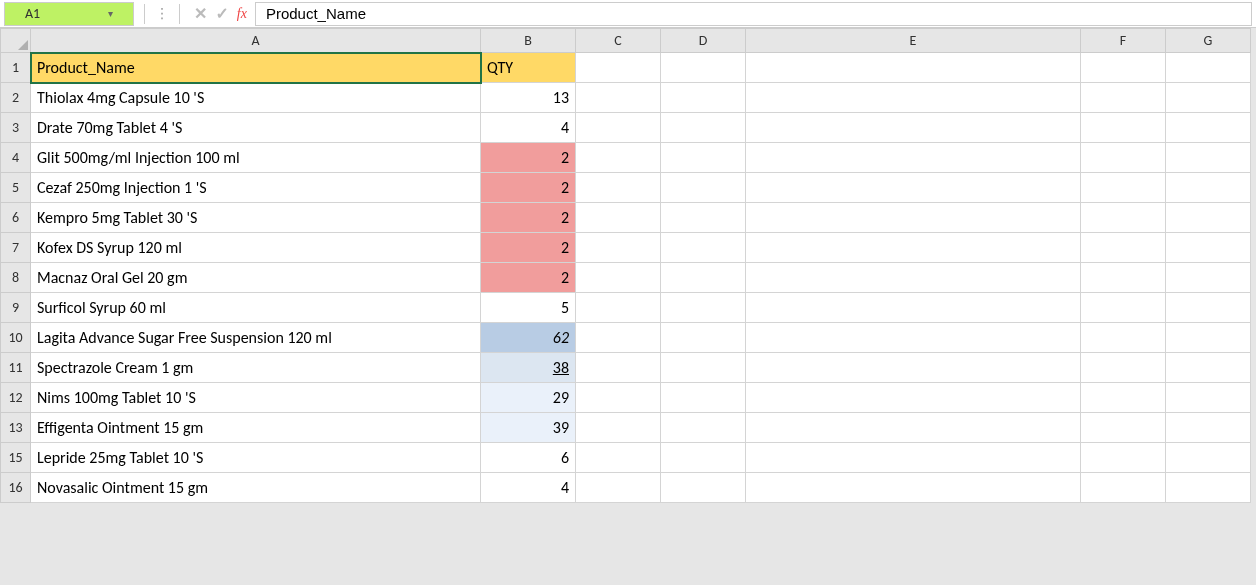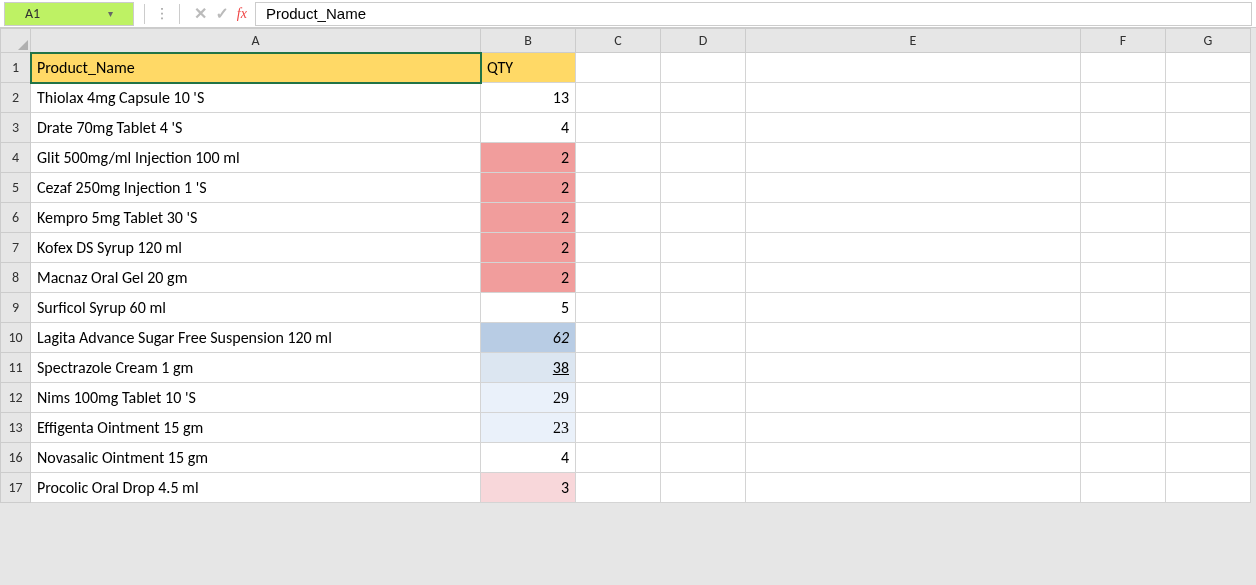--- a/index.html
+++ b/index.html
@@ -143,21 +143,21 @@
       background: #ffd966 !important;
       font-weight: normal;
     }
     .selected-cell {
       outline: 2px solid #217346;
       outline-offset: -1px;
     }
     .red-fill { background: #f19d9c !important; }
     .blue-fill-dark { background: #b8cce4 !important; font-style: italic; }
     .blue-fill-med { background: #dce6f1 !important; text-decoration: underline; }
-    .blue-fill-light { background: #eaf1fa !important; font-family: Liberation Serif, serif; }
+    .blue-fill-light { background: #eaf1fa !important; }
     .blue-fill-vlight { background: #f5f8fc !important; }
     .pink-fill { background: #f8d7da !important; }
     tr.data-row {
       height: 30px;
     }
   </style>
 </head>
 <body>
 
 <div class="formula-bar">
@@ -307,41 +307,41 @@
           <td class="cell right blue-fill-light">29</td>
           <td class="cell"></td>
           <td class="cell"></td>
           <td class="cell"></td>
           <td class="cell"></td>
           <td class="cell"></td>
         </tr>
         <tr class="data-row">
           <th class="row-header">13</th>
           <td class="cell">Effigenta Ointment 15 gm</td>
-          <td class="cell right blue-fill-light">23</td>
+          <td class="cell right blue-fill-light">39</td>
+          <td class="cell"></td>
+          <td class="cell"></td>
+          <td class="cell"></td>
+          <td class="cell"></td>
+          <td class="cell"></td>
+        </tr>
+        <tr class="data-row">
+          <th class="row-header">15</th>
+          <td class="cell">Lepride 25mg Tablet 10 'S</td>
+          <td class="cell right ">6</td>
           <td class="cell"></td>
           <td class="cell"></td>
           <td class="cell"></td>
           <td class="cell"></td>
           <td class="cell"></td>
         </tr>
         <tr class="data-row">
           <th class="row-header">16</th>
           <td class="cell">Novasalic Ointment 15 gm</td>
           <td class="cell right ">4</td>
-          <td class="cell"></td>
-          <td class="cell"></td>
-          <td class="cell"></td>
-          <td class="cell"></td>
-          <td class="cell"></td>
-        </tr>
-        <tr class="data-row">
-          <th class="row-header">17</th>
-          <td class="cell">Procolic Oral Drop 4.5 ml</td>
-          <td class="cell right pink-fill">3</td>
           <td class="cell"></td>
           <td class="cell"></td>
           <td class="cell"></td>
           <td class="cell"></td>
           <td class="cell"></td>
         </tr>
       </tbody>
   </table>
 </div>
 

